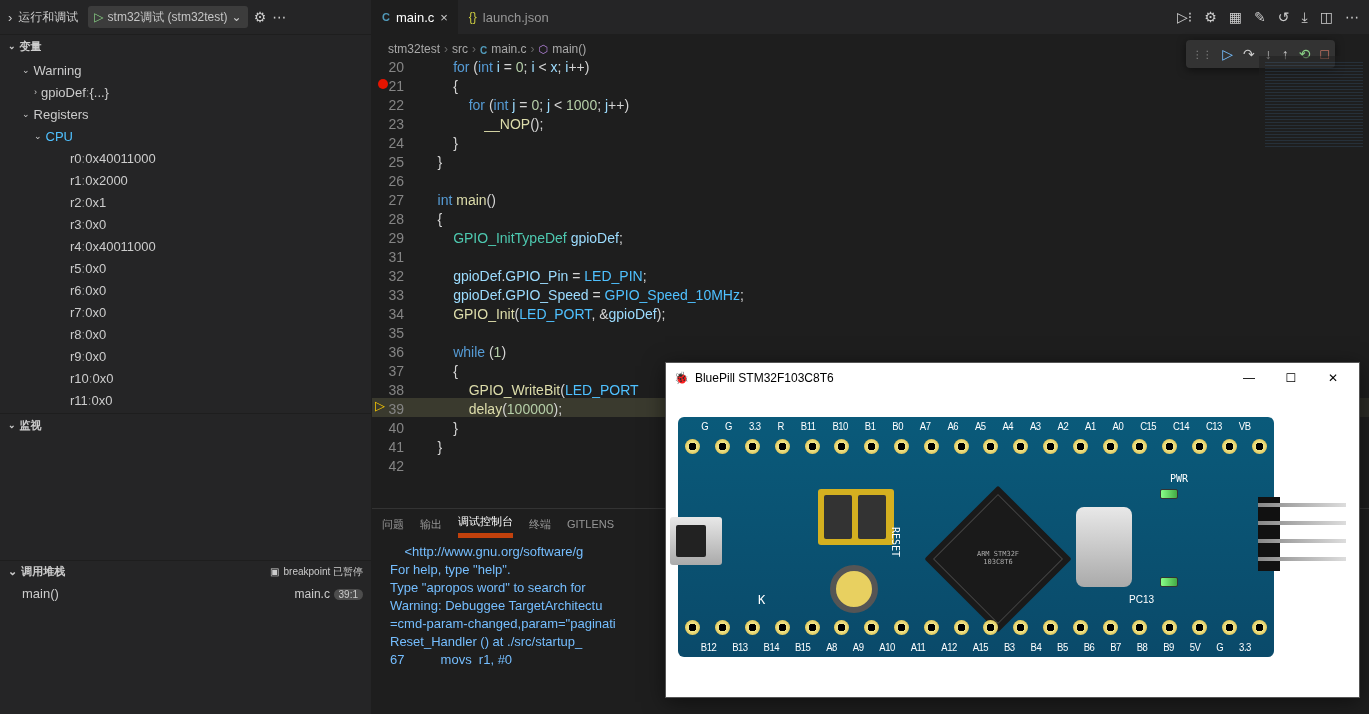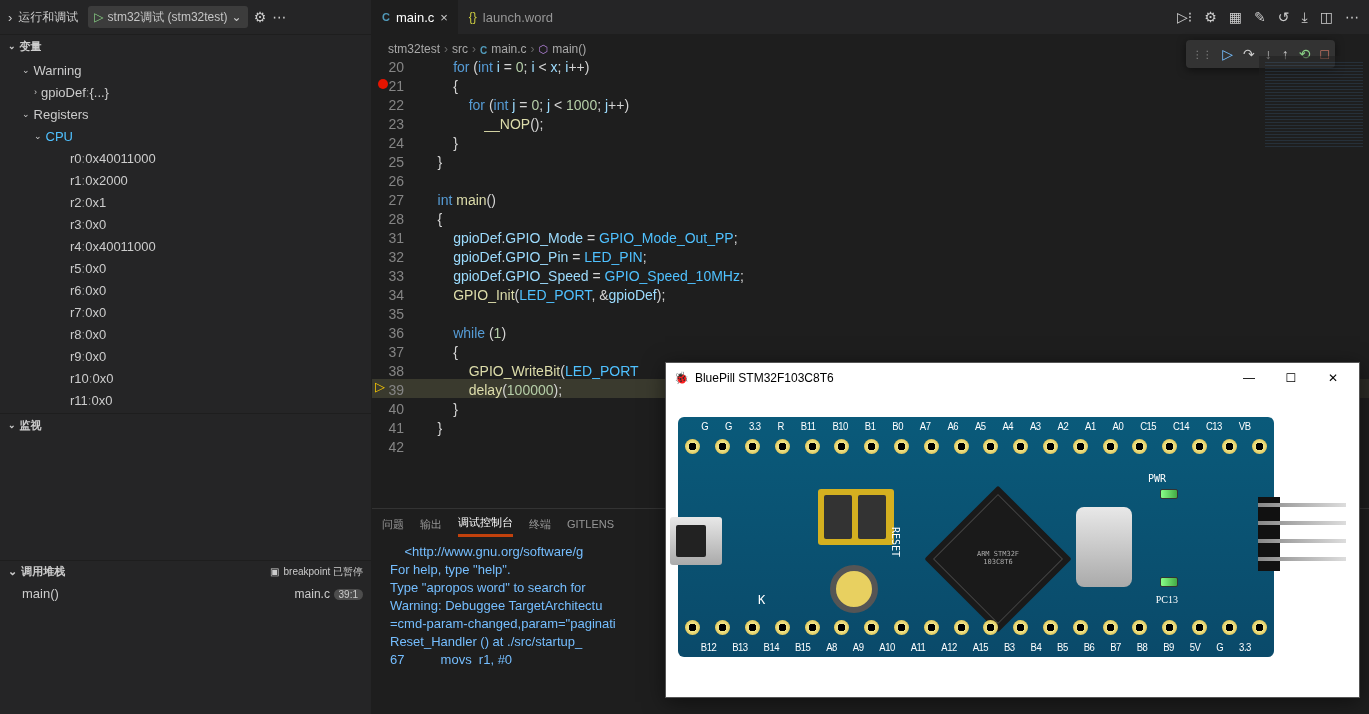--- a/index.html
+++ b/index.html
@@ -77,21 +77,21 @@
 .pun { color:#d4d4d4; }
 .const { color:#4fc1ff; }
 
 
 .minimap { position:absolute; top:0; right:0; width:110px; height:100%; background:#1e1e1e; opacity:.5; }
 
 
 .bottom { height:206px; border-top:1px solid #333; display:flex; flex-direction:column; background:#1e1e1e; }
 .btabs { display:flex; height:30px; align-items:center; padding:0 10px; gap:16px; font-size:11px; color:#969696; }
 .btab { cursor:pointer; padding:4px 0; }
-.btab.active { color:#fff; border-bottom:3px solid #c2410c; }
+.btab.active { color:#fff; border-bottom:5px solid #c2410c; }
 .console { flex:1; padding:4px 18px; font-family:Consolas,monospace; font-size:13px; color:#569cd6; overflow:hidden; line-height:18px; }
 .console .line-c { white-space:pre; color:#75beff; }
 
 
 .popup { position:absolute; left:665px; top:362px; width:695px; height:336px; background:#fff; border:1px solid #555; box-shadow:0 4px 20px rgba(0,0,0,.5); }
 .popup-title { height:30px; display:flex; align-items:center; padding:0 8px; font-size:12px; color:#000; gap:6px; }
 .popup-title .bug { color:#d00; }
 .popup-title .spacer { flex:1; }
 .popup-title .wb { width:36px; text-align:center; font-size:12px; color:#000; cursor:pointer; }
 .board { position:absolute; left:12px; top:40px; width:620px; height:280px; }
@@ -107,22 +107,22 @@
 .usb::after { content:''; position:absolute; left:6px; top:8px; width:30px; height:32px; background:#222; border-radius:2px; }
 .jumpers { position:absolute; left:140px; top:72px; width:76px; height:56px; background:#d4b020; border-radius:3px; }
 .jumpers::before { content:''; position:absolute; left:6px; top:6px; width:28px; height:44px; background:#333; border-radius:2px; }
 .jumpers::after { content:''; position:absolute; left:40px; top:6px; width:28px; height:44px; background:#333; border-radius:2px; }
 .btn-reset { position:absolute; left:152px; top:148px; width:48px; height:48px; background:#e8d060; border-radius:50%; border:6px solid #555; }
 .reset-lbl { position:absolute; left:212px; top:110px; font-size:10px; color:#fff; writing-mode:vertical-rl; font-family:monospace; }
 .chip { position:absolute; left:268px; top:90px; width:104px; height:104px; background:#1a1a1a; transform:rotate(45deg); border-radius:2px; }
 .chip::before { content:''; position:absolute; inset:6px; border:1px solid #444; }
 .chip-txt { position:absolute; left:50%; top:50%; transform:translate(-50%,-50%) rotate(-45deg); font-size:7px; color:#aaa; text-align:center; font-family:monospace; line-height:1.1; }
 .xtal { position:absolute; left:398px; top:90px; width:56px; height:80px; background:linear-gradient(180deg,#e8e8e8,#aaa); border-radius:8px; }
-.pwr-lbl { position:absolute; right:108px; top:56px; font-size:10px; color:#fff; font-family:monospace; }
-.pc13-lbl { position:absolute; right:96px; bottom:52px; font-size:10px; color:#fff; font-family:Liberation Serif, serif; }
+.pwr-lbl { position:absolute; right:86px; top:56px; font-size:10px; color:#fff; font-family:monospace; }
+.pc13-lbl { position:absolute; right:120px; bottom:52px; font-size:10px; color:#fff; font-family:Liberation Sans, sans-serif; }
 .k-lbl { position:absolute; left:80px; bottom:50px; font-size:12px; color:#fff; font-family:monospace; }
 .led { position:absolute; width:18px; height:10px; background:linear-gradient(90deg,#8f8,#4a4); border:1px solid #333; border-radius:2px; }
 .led.pwr-led { right:96px; top:72px; }
 .led.pc13-led { right:96px; bottom:70px; }
 .swheader { position:absolute; right:-50px; top:94px; width:90px; height:74px; }
 .swheader .pin { position:absolute; width:88px; height:4px; background:linear-gradient(90deg,#888,#ddd); }
 .swheader .base { position:absolute; left:0; top:0; width:22px; height:74px; background:#111; }
 </style>
 </head>
 <body>
@@ -262,21 +262,21 @@
 
   <div class="main">
     <div class="tabs">
       <div class="tab active">
         <span class="c-icon">C</span>
         <span>main.c</span>
         <span class="close">×</span>
       </div>
       <div class="tab">
         <span class="json-icon">{}</span>
-        <span>launch.word</span>
+        <span>launch.json</span>
       </div>
       <div class="tabs-right">
         <span>▷⁝</span>
         <span>⚙</span>
         <span>▦</span>
         <span>✎</span>
         <span>↺</span>
         <span>⤓</span>
         <span>◫</span>
         <span>⋯</span>
@@ -309,21 +309,22 @@
       <div class="lines" id="code-lines">
           <div class="line" style="position: relative;"><span class="lno">20</span><span class="code">        <span class="kw">for</span> <span class="pun">(</span><span class="kw">int</span> <span class="id">i</span> <span class="op">=</span> <span class="num">0</span><span class="pun">;</span> <span class="id">i</span> <span class="op">&lt;</span> <span class="id">x</span><span class="pun">;</span> <span class="id">i</span><span class="op">++</span><span class="pun">)</span></span></div>
           <div class="line" style="position: relative;"><span class="bp" style="top:4px"></span><span class="lno">21</span><span class="code">        <span class="pun">{</span></span></div>
           <div class="line" style="position: relative;"><span class="lno">22</span><span class="code">            <span class="kw">for</span> <span class="pun">(</span><span class="kw">int</span> <span class="id">j</span> <span class="op">=</span> <span class="num">0</span><span class="pun">;</span> <span class="id">j</span> <span class="op">&lt;</span> <span class="num">1000</span><span class="pun">;</span> <span class="id">j</span><span class="op">++</span><span class="pun">)</span></span></div>
           <div class="line" style="position: relative;"><span class="lno">23</span><span class="code">                <span class="fn">__NOP</span><span class="pun">();</span></span></div>
           <div class="line" style="position: relative;"><span class="lno">24</span><span class="code">        <span class="pun">}</span></span></div>
           <div class="line" style="position: relative;"><span class="lno">25</span><span class="code">    <span class="pun">}</span></span></div>
           <div class="line" style="position: relative;"><span class="lno">26</span><span class="code"></span></div>
           <div class="line" style="position: relative;"><span class="lno">27</span><span class="code">    <span class="kw">int</span> <span class="fn">main</span><span class="pun">()</span></span></div>
           <div class="line" style="position: relative;"><span class="lno">28</span><span class="code">    <span class="pun">{</span></span></div>
-          <div class="line" style="position: relative;"><span class="lno">31</span><span class="code">        <span class="id">gpioDef</span><span class="pun">.</span><span class="id">GPIO_Mode</span> <span class="op">=</span> <span class="const">GPIO_Mode_Out_PP</span><span class="pun">;</span></span></div>
+          <div class="line" style="position: relative;"><span class="lno">29</span><span class="code">        <span class="ty">GPIO_InitTypeDef</span> <span class="id">gpioDef</span><span class="pun">;</span></span></div>
+          <div class="line" style="position: relative;"><span class="lno">31</span></div>
           <div class="line" style="position: relative;"><span class="lno">32</span><span class="code">        <span class="id">gpioDef</span><span class="pun">.</span><span class="id">GPIO_Pin</span> <span class="op">=</span> <span class="const">LED_PIN</span><span class="pun">;</span></span></div>
           <div class="line" style="position: relative;"><span class="lno">33</span><span class="code">        <span class="id">gpioDef</span><span class="pun">.</span><span class="id">GPIO_Speed</span> <span class="op">=</span> <span class="const">GPIO_Speed_10MHz</span><span class="pun">;</span></span></div>
           <div class="line" style="position: relative;"><span class="lno">34</span><span class="code">        <span class="fn">GPIO_Init</span><span class="pun">(</span><span class="const">LED_PORT</span><span class="pun">,</span> <span class="op">&amp;</span><span class="id">gpioDef</span><span class="pun">);</span></span></div>
           <div class="line" style="position: relative;"><span class="lno">35</span><span class="code"></span></div>
           <div class="line" style="position: relative;"><span class="lno">36</span><span class="code">        <span class="kw">while</span> <span class="pun">(</span><span class="num">1</span><span class="pun">)</span></span></div>
           <div class="line" style="position: relative;"><span class="lno">37</span><span class="code">        <span class="pun">{</span></span></div>
           <div class="line" style="position: relative;"><span class="lno">38</span><span class="code">            <span class="fn">GPIO_WriteBit</span><span class="pun">(</span><span class="const">LED_PORT</span></span></div>
           <div class="line hl" style="position: relative;"><span class="cp" style="top:0">▷</span><span class="lno">39</span><span class="code">            <span class="fn">delay</span><span class="pun">(</span><span class="num">100000</span><span class="pun">);</span></span></div>
           <div class="line" style="position: relative;"><span class="lno">40</span><span class="code">        <span class="pun">}</span></span></div>
           <div class="line" style="position: relative;"><span class="lno">41</span><span class="code">    <span class="pun">}</span></span></div>

